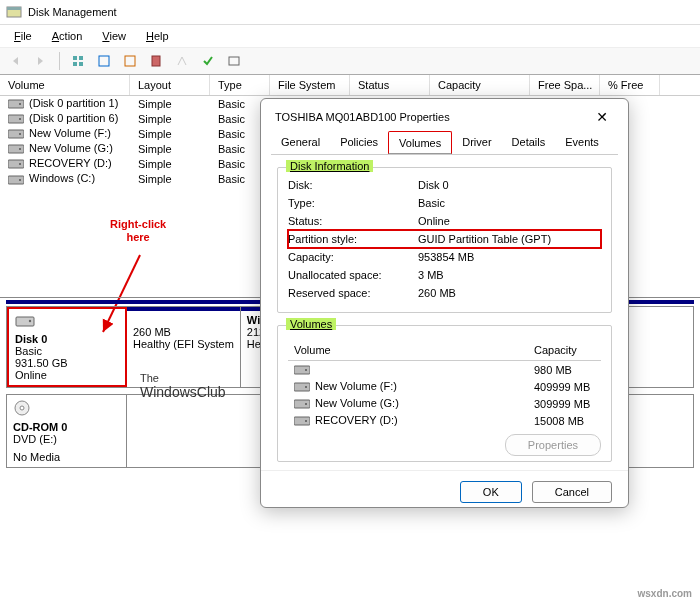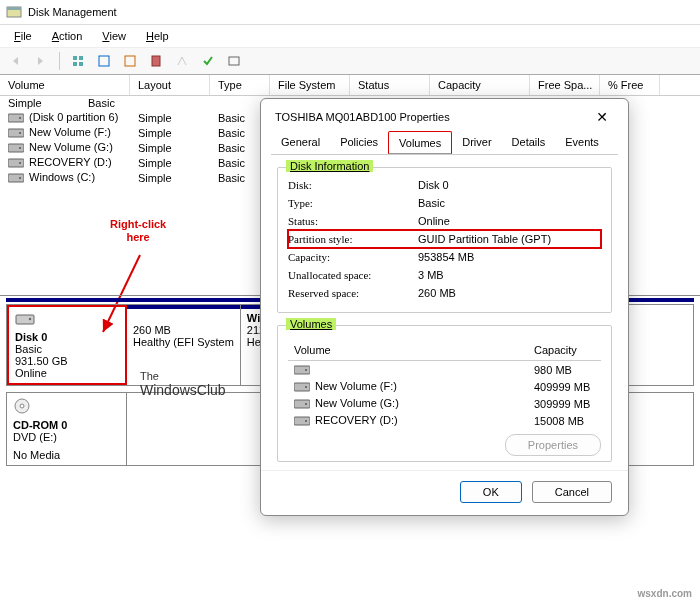--- a/index.html
+++ b/index.html
@@ -40,30 +40,30 @@
   .dialog { position: absolute; background: #fff; border: 1px solid #888; box-shadow: 0 4px 20px rgba(0,0,0,0.25); border-radius: 6px; }
   .dlg-title { display: flex; align-items: center; justify-content: space-between; padding: 10px 14px 6px 14px; font-size: 12px; }
   .close-x { font-size: 14px; cursor: pointer; padding: 0 6px; }
   .tabs { display: flex; padding: 0 10px; }
   .tab { padding: 5px 10px 4px 10px; cursor: pointer; font-size: 11px; }
   .tab.active { border: 1.5px solid #d00; border-bottom: 1px solid #999; border-radius: 2px 2px 0 0; }
   .tab-line { height: 1px; background: #ccc; margin: 0 10px; }
   .groupbox { border: 1px solid #ccc; margin: 12px 16px 8px 16px; padding: 8px 10px 10px 10px; border-radius: 2px; position: relative; }
   .groupbox .legend { position: absolute; top: -8px; left: 8px; background: #bef264; padding: 0 4px; font-size: 11px; text-decoration: underline; }
   .info-row { display: flex; padding: 3px 0; }
-  .info-row .lbl { width: 130px; font-family: Liberation Serif, serif; }
+  .info-row .lbl { width: 130px; }
   .info-row.hl { outline: 2px solid #d00; outline-offset: -1px; }
   .vol-head { display: flex; border-bottom: 1px solid #ccc; margin-top: 6px; }
   .vol-head div { padding: 4px 6px; font-weight: normal; }
   .vol-line { display: flex; padding: 2px 6px; align-items: center; }
   .vh-vol { width: 240px; } .vh-cap { flex: 1; }
   .btn { padding: 4px 22px; border: 1px solid #888; border-radius: 3px; background: #fdfdfd; cursor: pointer; font-size: 11px; }
   .btn.primary { border-color: #0067c0; }
   .btn.disabled { color: #999; border-color: #ccc; border-radius: 10px; }
-  .dlg-buttons { display: flex; justify-content: flex-end; gap: 10px; padding: 10px 16px 12px 0; border-top: 1px solid #eee; margin-top: 6px; }
+  .dlg-buttons { display: flex; justify-content: flex-end; gap: 10px; padding: 10px 16px 4px 0; border-top: 1px solid #eee; margin-top: 6px; }
   
   .watermark { position: absolute; bottom: 6px; right: 8px; color: #999; font-size: 10px; font-weight: bold; }
   .wc-logo { position: absolute; font-family: Georgia, serif; color: #333; }
 </style>
 </head>
 <body>
 
 <div class="titlebar">
   <svg width="16" height="16" viewBox="0 0 16 16">
       <rect x="1" y="3" width="14" height="10" fill="#e0e0a0" stroke="#888"></rect>
@@ -137,20 +137,24 @@
   <div class="col c-type">Type</div>
   <div class="col c-fs">File System</div>
   <div class="col c-stat">Status</div>
   <div class="col c-cap">Capacity</div>
   <div class="col c-free">Free Spa...</div>
   <div class="col c-pct">% Free</div>
 </div>
 
 <div id="vol-list">
     <div class="list-row">
+      <div class="col c-vol"><svg class="vol-icon" viewBox="0 0 16 12">
+          <rect x="0" y="2" width="16" height="8" rx="1" fill="#bbb" stroke="#666"></rect>
+          <circle cx="12" cy="6" r="1" fill="#555"></circle>
+        </svg> (Disk 0 partition 1)</div>
       <div class="col c-lay">Simple</div>
       <div class="col c-type">Basic</div>
     </div>
     <div class="list-row">
       <div class="col c-vol"><svg class="vol-icon" viewBox="0 0 16 12">
           <rect x="0" y="2" width="16" height="8" rx="1" fill="#bbb" stroke="#666"></rect>
           <circle cx="12" cy="6" r="1" fill="#555"></circle>
         </svg> (Disk 0 partition 6)</div>
       <div class="col c-lay">Simple</div>
       <div class="col c-type">Basic</div>

